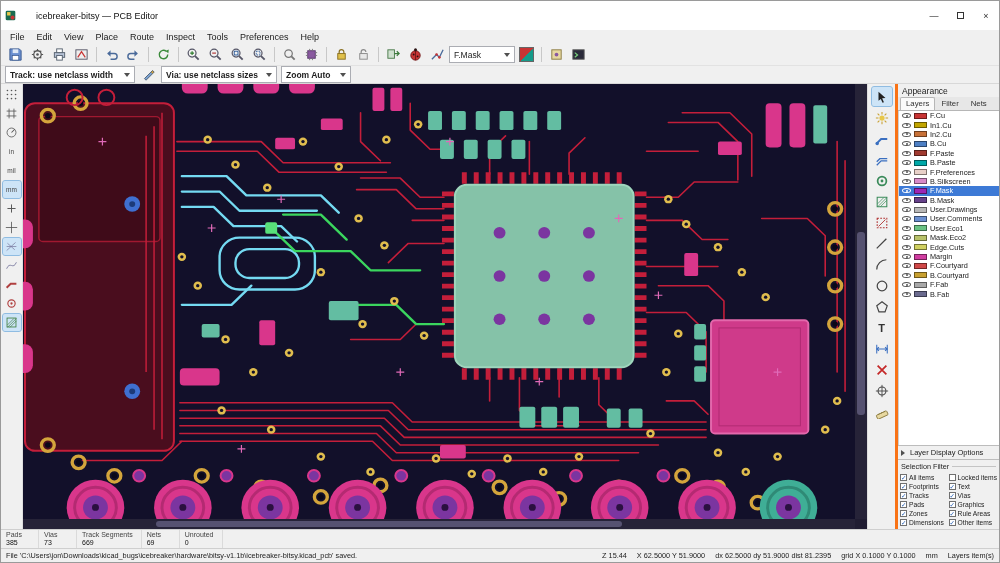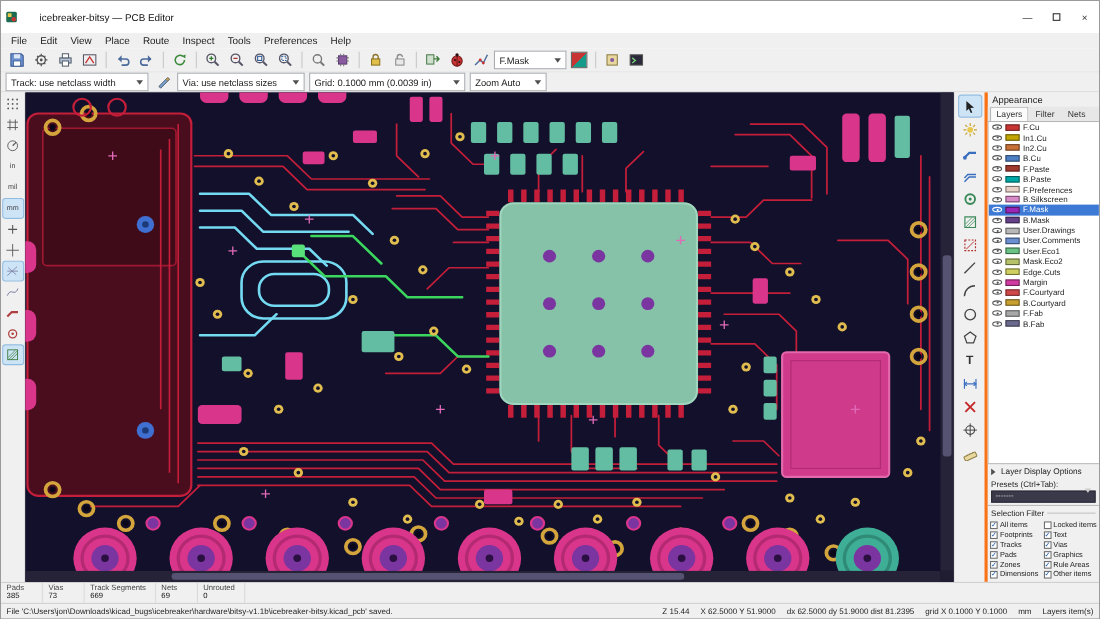--- a/index.html
+++ b/index.html
@@ -20,21 +20,21 @@
 
   
   .toolbar { height:22px; background:#f0f0f0; display:flex; align-items:center; padding:0 4px; gap:1px; border-bottom:1px solid #e2e2e2; flex:0 0 auto; }
   .tb-btn { width:21px; height:19px; display:flex; align-items:center; justify-content:center; border-radius:2px; }
   .tb-sep { width:1px; height:15px; background:#c8c8c8; margin:0 3px; }
   .combo { height:17px; background:#fff; border:1px solid #abadb3; display:flex; align-items:center; font-size:8.5px; padding-left:4px; gap:4px; white-space:nowrap; }
   .combo .caret { margin-left:auto; width:14px; height:100%; display:flex; align-items:center; justify-content:center; }
   .tri-down { width:0; height:0; border:3px solid transparent; border-top:4px solid #505050; margin-top:3px; }
   .tri-right { width:0; height:0; border:3px solid transparent; border-left:4px solid #505050; display:inline-block; margin-right:2px; }
   .swatch-pair { width:15px; height:15px; border:1px solid #666; background:linear-gradient(135deg,#c83434 0 50%,#169b8a 50% 100%); }
-  .toolbar2 { height:18px; background:#f0f0f0; display:flex; align-items:center; padding:0 4px; gap:4px; border-bottom:1px solid #d8d8d8; flex:0 0 auto; }
+  .toolbar2 { height:18px; background:#f0f0f0; display:flex; align-items:center; padding:0 4px; gap:4px; border-bottom:1px solid #d8d8d8; flex:0 0 auto;font-weight:bold; }
 
   
   .main { flex:1 1 auto; display:flex; min-height:0; }
   .left-tools { width:22px; background:#f0f0f0; border-right:1px solid #dedede; display:flex; flex-direction:column; align-items:center; padding-top:2px; gap:2px; flex:0 0 auto; }
   .side-btn { width:18px; height:17px; display:flex; align-items:center; justify-content:center; border-radius:2px; font-size:6.5px; color:#444; }
   .pressed { background:#cde4f7; outline:1px solid #8fbce2; }
 
   .canvas { flex:1 1 auto; position:relative; background:#12102a; min-width:0; }
   .pcb-area { position:absolute; left:0; top:0; right:12px; bottom:10px; }
   .pcb-area svg { width:100%; height:100%; display:block; }
@@ -277,26 +277,20 @@
         </span>
     </div>
     <div class="tb-btn" style="width:18px;height:16px">
       <svg class="icon" width="13" height="13" viewBox="0 0 16 16">
           <path d="M3 13 L11 5 L13 7 L5 15 z" fill="#7aa0d0" stroke="#456"></path>
           <path d="M11 5 L13 3 L15 5 L13 7" fill="#d0a040" stroke="#456"></path>
         </svg>
     </div>
     <div class="combo" style="width:116px">
       <span>Via: use netclass sizes</span>
-      <span class="caret">
-          <span class="tri-down"></span>
-        </span>
-    </div>
-    <div class="combo" style="width:142px">
-      <span>Grid: 0.1000 mm (0.0039 in)</span>
       <span class="caret">
           <span class="tri-down"></span>
         </span>
     </div>
     <div class="combo" style="width:70px">
       <span>Zoom Auto</span>
       <span class="caret">
           <span class="tri-down"></span>
         </span>
     </div>
@@ -831,27 +825,20 @@
             <span class="eye"></span>
             <span class="swatch" style="background: rgb(106, 106, 142);"></span>
             <span class="lname">B.Fab</span>
           </div>
       </div>
       <div class="layers-filler"></div>
       <div class="layer-display">
           <span class="tri-right"></span>
           <span>Layer Display Options</span>
         </div>
-      <div class="presets">
-        <div>Presets (Ctrl+Tab):</div>
-        <div class="preset-select">
-          <span>-------</span>
-          <span class="caret"><span class="tri-down"></span></span>
-        </div>
-      </div>
       <div class="sel-filter">
         <div class="sf-head">
             <span>Selection Filter</span>
             <span class="rule"></span>
           </div>
         <div class="sf-grid">
           <div class="sf-item">
               <span class="cb on"></span>
               <span>All items</span>
             </div>

